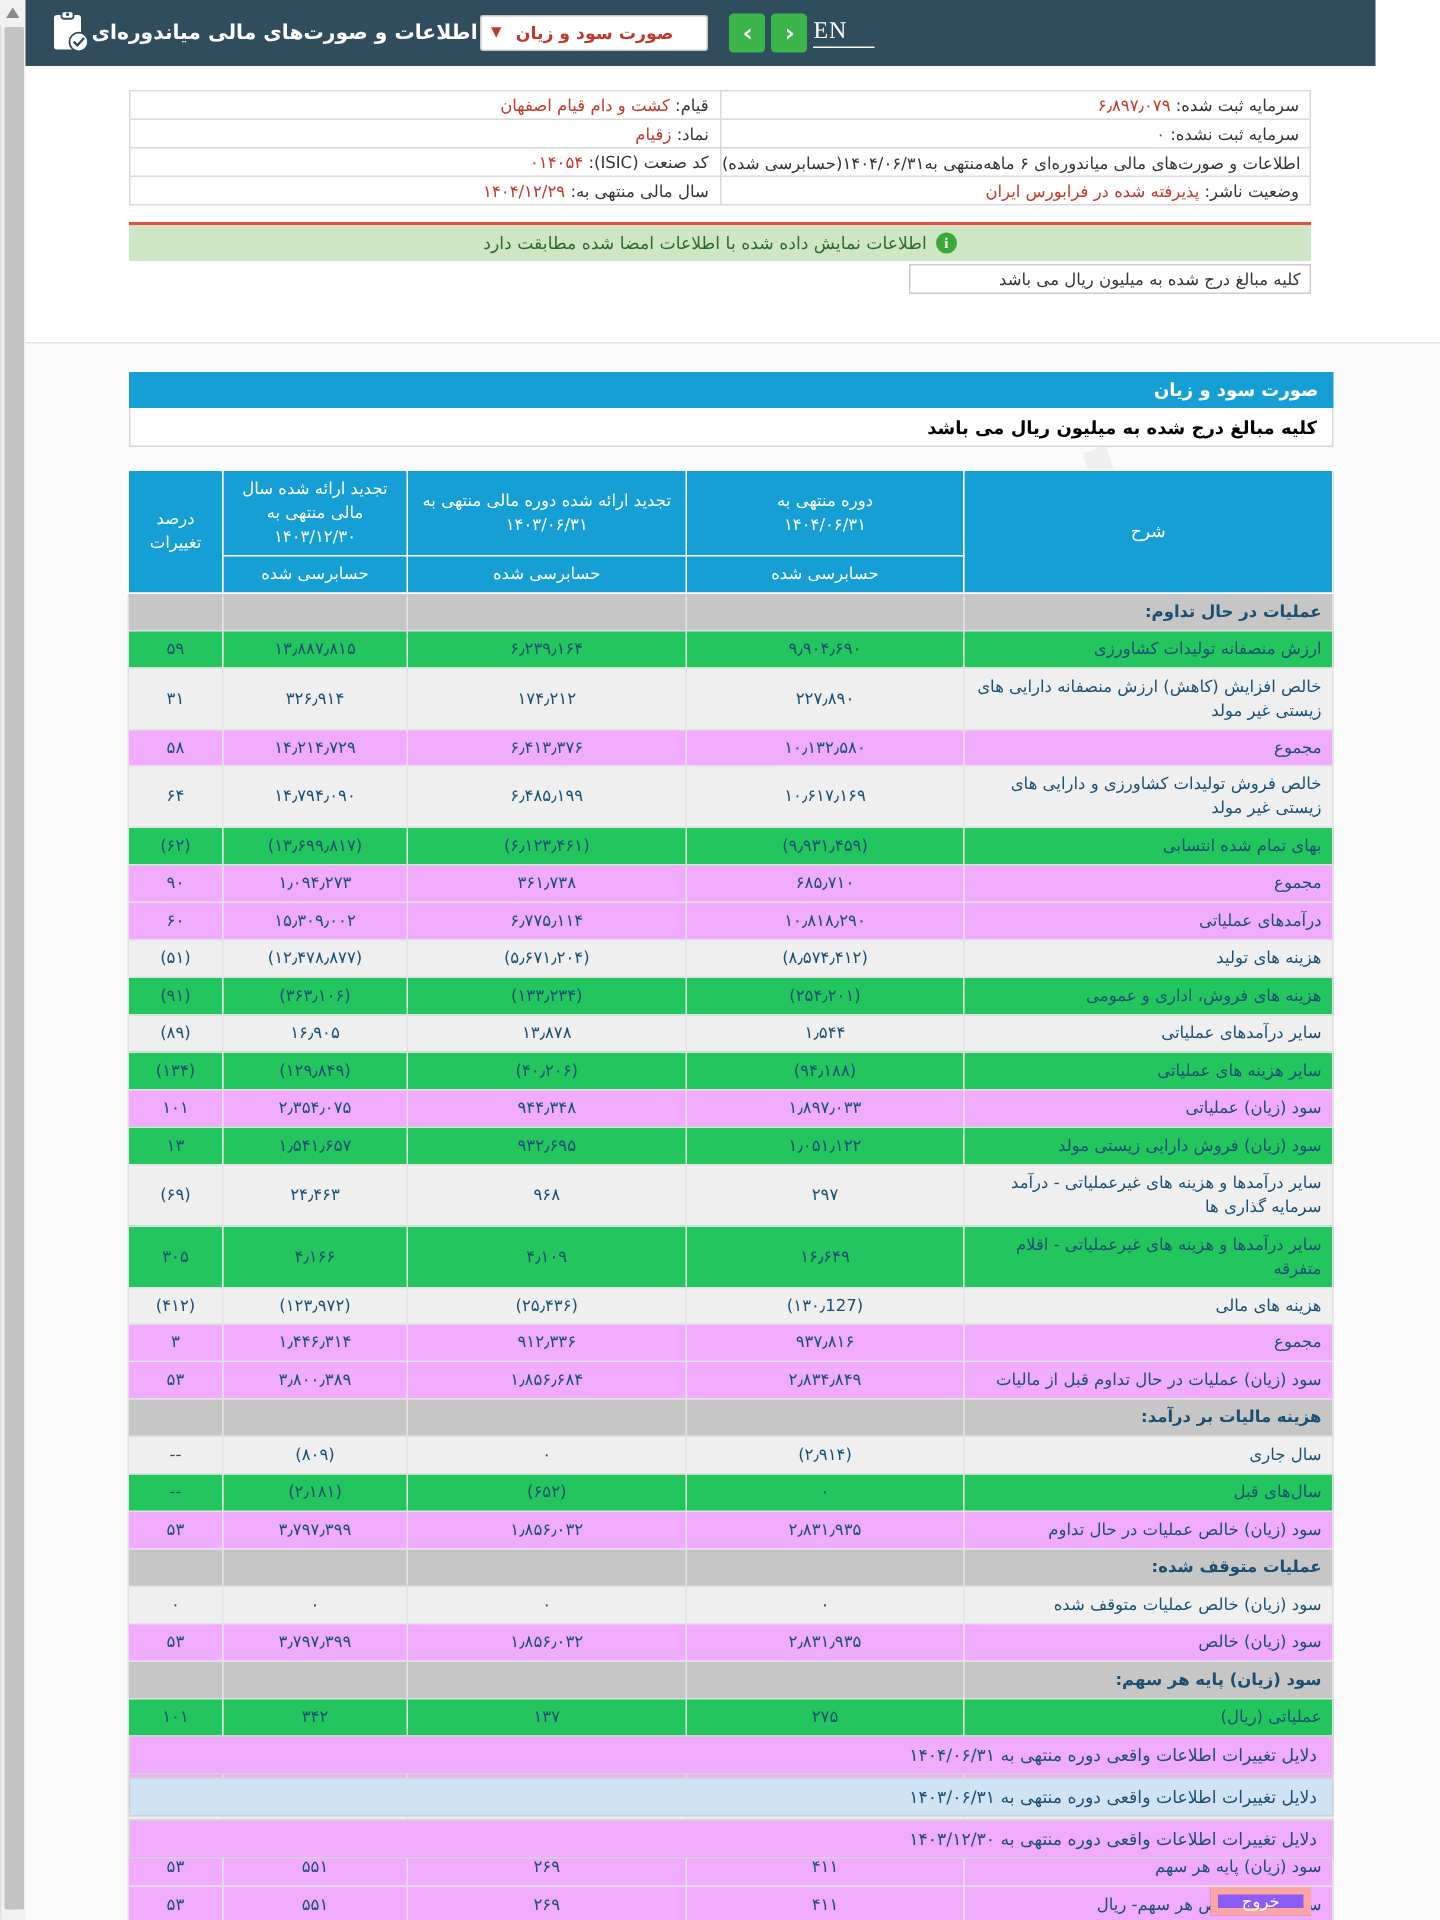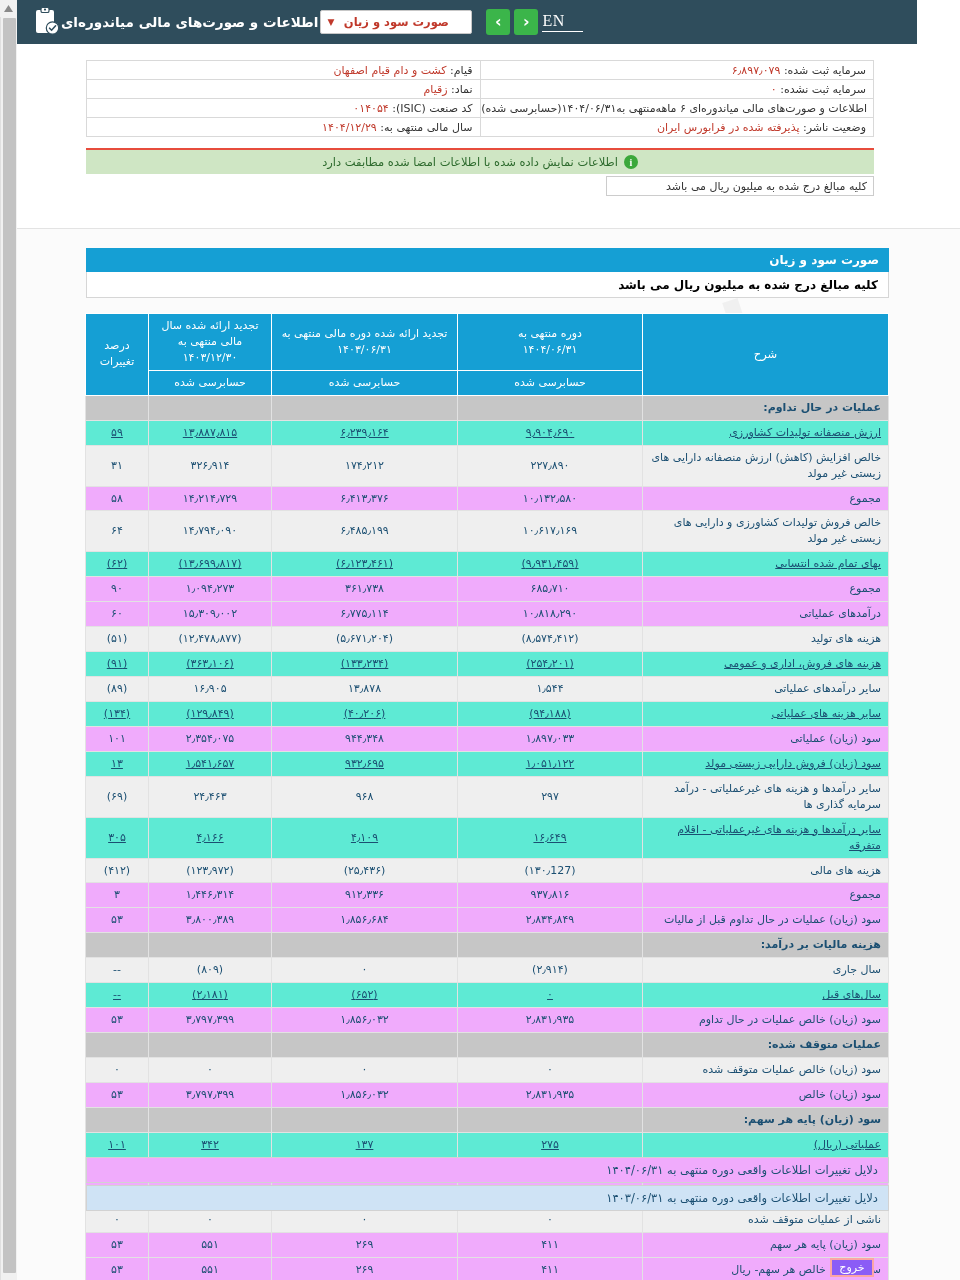--- a/index.html
+++ b/index.html
@@ -213,21 +213,21 @@
   td.num  { text-align: center; }
   td.pct  { text-align: center; }
 
   
   col.c-desc { width: 246px; }
   col.c-v1   { width: 185px; }
   col.c-v2   { width: 186px; }
   col.c-v3   { width: 123px; }
   col.c-pct  { width: 63px; }
 
-  tr.r-blue  td { background: #5eead4; text-decoration: underline; }
+  tr.r-blue  td { background: #22c55e; }
   tr.r-grey  td { background: #efefef; }
   tr.r-yellow td { background: #f0abfc; }
   tr.r-section td {
     background: #c6c6c6;
     font-weight: bold;
     color: #1b4f72;
     height: 22px;
   }
   .neg { color: #c0392b; margin-left: 32px; }
 
@@ -244,26 +244,26 @@
     font-size: 11.5px;
     color: #1b4f72;
     margin-bottom: 2px;
     background: #f0abfc;
   }
   .reason.alt { background: #cfe3f5; padding-left: 36px; }
 
   
   .exit-btn {
     position: absolute; top: 1258px; right: 86px;
-    width: 44px; height: 19px;
+    width: 67px; height: 19px;
     background: #8b5cf6;
     color: #ffffff;
     font-size: 11px;
     display: flex; align-items: center; justify-content: center;
-    border: 2px solid #fca5a5;
+    border: 5px solid #fca5a5;
   }
 
   
   .watermark {
     position: absolute; top: 330px; right: 180px;
     font-size: 180px;
     color: rgba(0,0,0,0.045);
     font-family: "DejaVu Sans", sans-serif;
     transform: rotate(-18deg);
     pointer-events: none;
@@ -643,17 +643,18 @@
             <td class="num">۵۵۱</td>
             <td class="pct">۵۳</td>
           </tr>
         </tbody>
     </table>
   </div>
 
   <div class="reasons" id="reasons-wrap">
       <div class="reason">دلایل تغییرات اطلاعات واقعی دوره منتهی به ۱۴۰۴/۰۶/۳۱</div>
       <div class="reason alt">دلایل تغییرات اطلاعات واقعی دوره منتهی به ۱۴۰۳/۰۶/۳۱</div>
+      <div class="reason">دلایل تغییرات اطلاعات واقعی دوره منتهی به ۱۴۰۳/۱۲/۳۰</div>
     </div>
 
   <div class="exit-btn">خروج</div>
 
 </div>
 
 </body></html>

